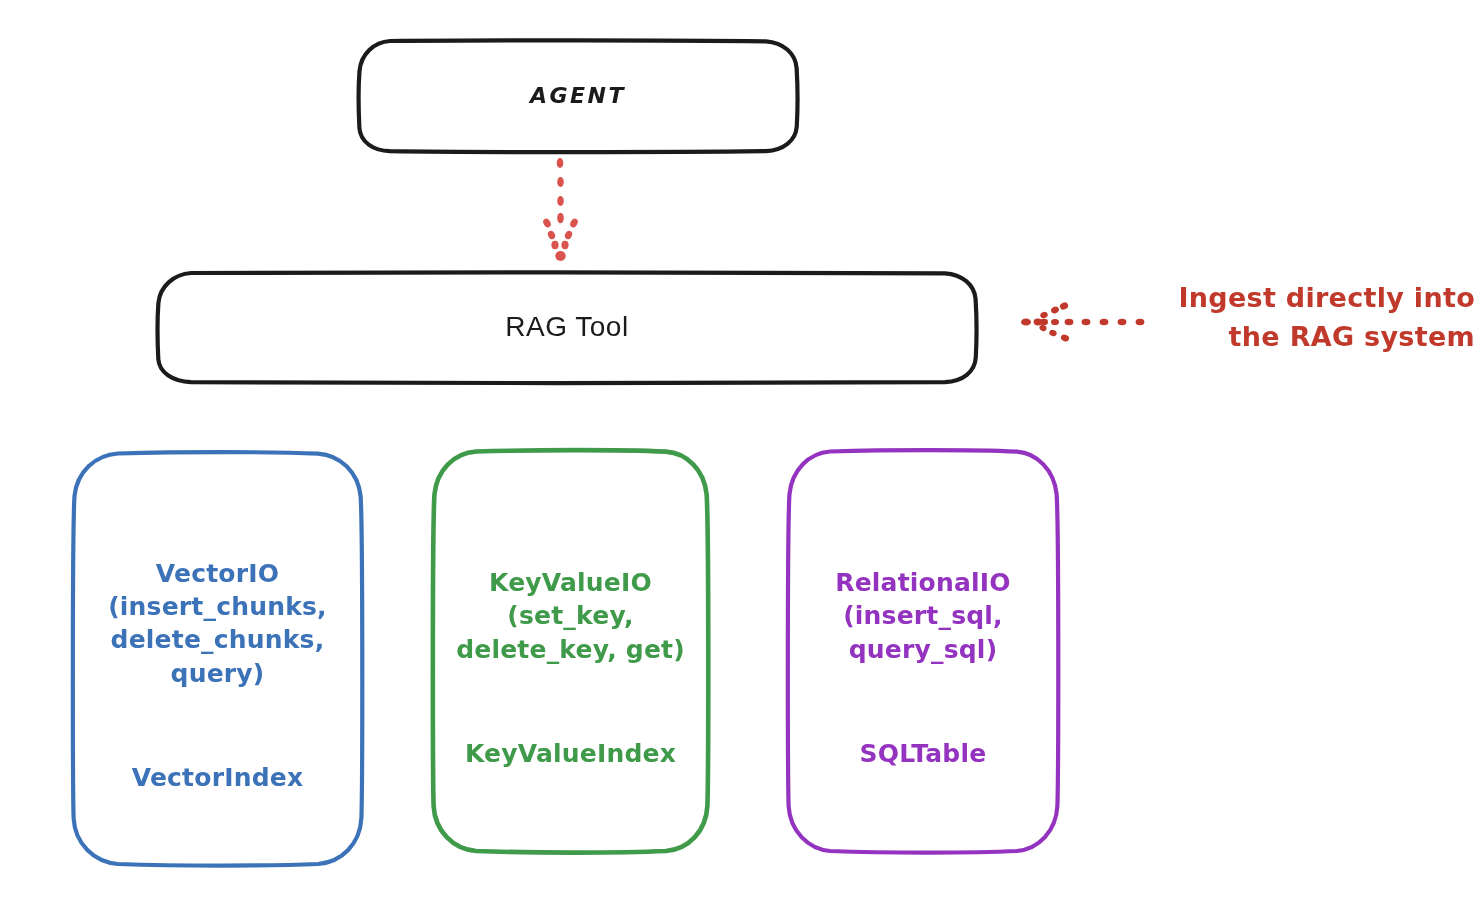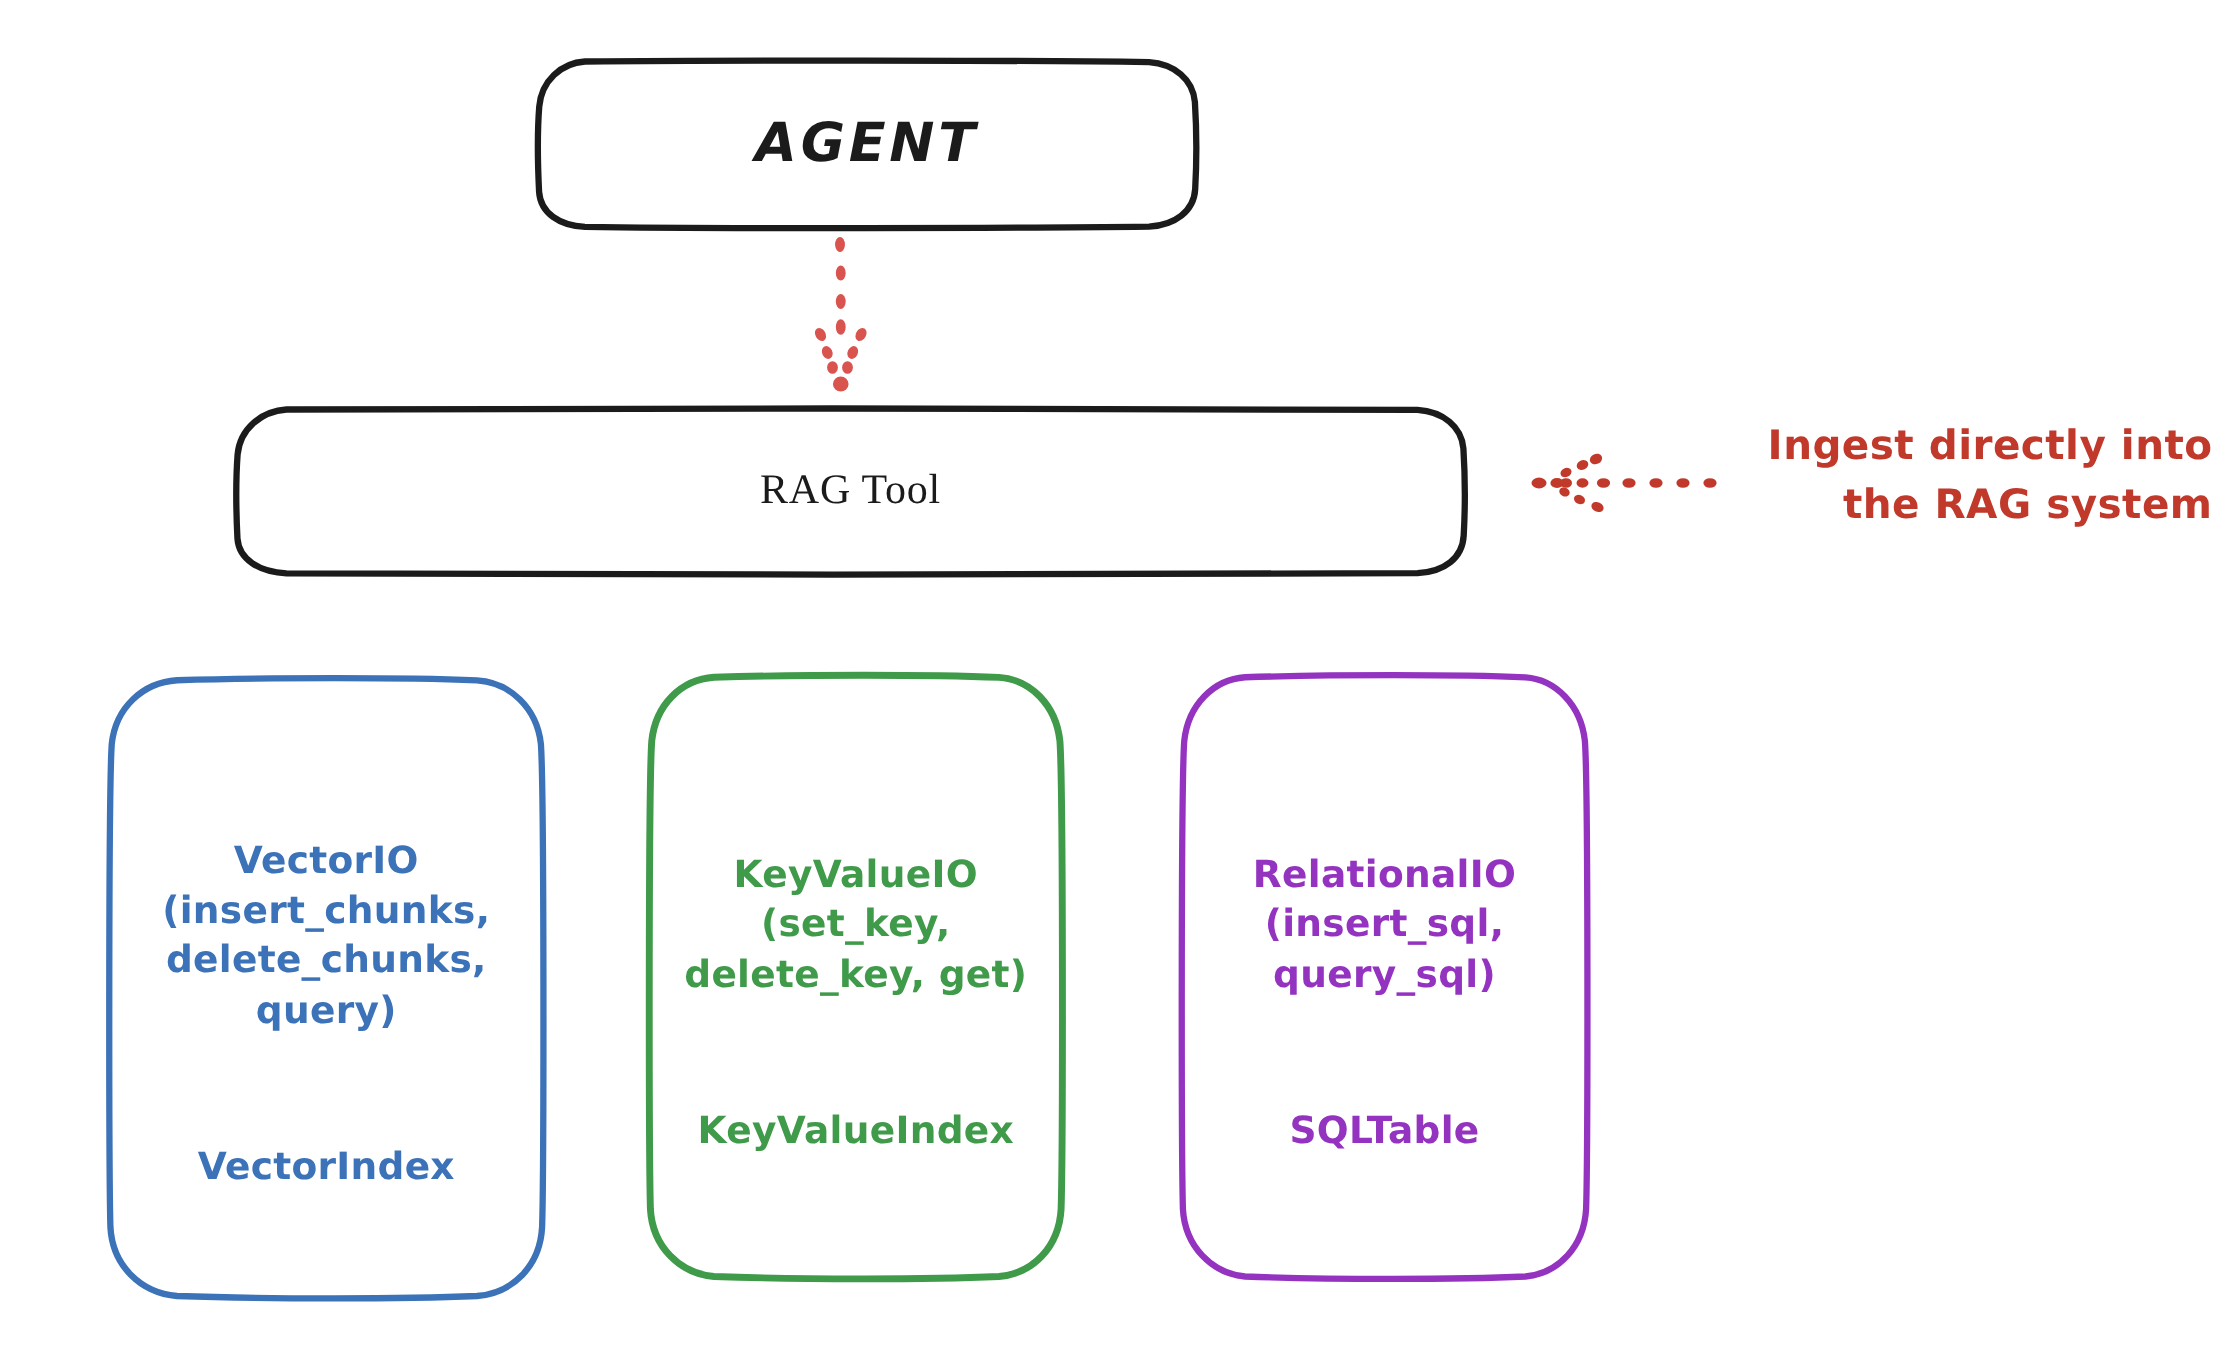--- a/index.html
+++ b/index.html
@@ -50,36 +50,36 @@
 
   
   #agent-node {
     left: 356px;
     top: 38px;
     width: 444px;
     height: 116px;
   }
   #agent-node .node-text {
     font-family: "DejaVu Sans", sans-serif;
-    font-size: 36px;
+    font-size: 22px;
     font-style: italic;
     font-weight: 600;
     letter-spacing: 2.5px;
     color: #1b1b1b;
   }
 
   
   #rag-tool-node {
     left: 155px;
     top: 270px;
     width: 824px;
     height: 114px;
   }
   #rag-tool-node .node-text {
-    font-family: Liberation Serif, serif;
+    font-family: Liberation Sans, sans-serif;
     font-size: 28px;
     font-weight: 500;
     letter-spacing: 0.5px;
     color: #1b1b1b;
   }
 
   
   .leaf .node-text {
     font-family: "DejaVu Sans", sans-serif;
     font-size: 25px;

